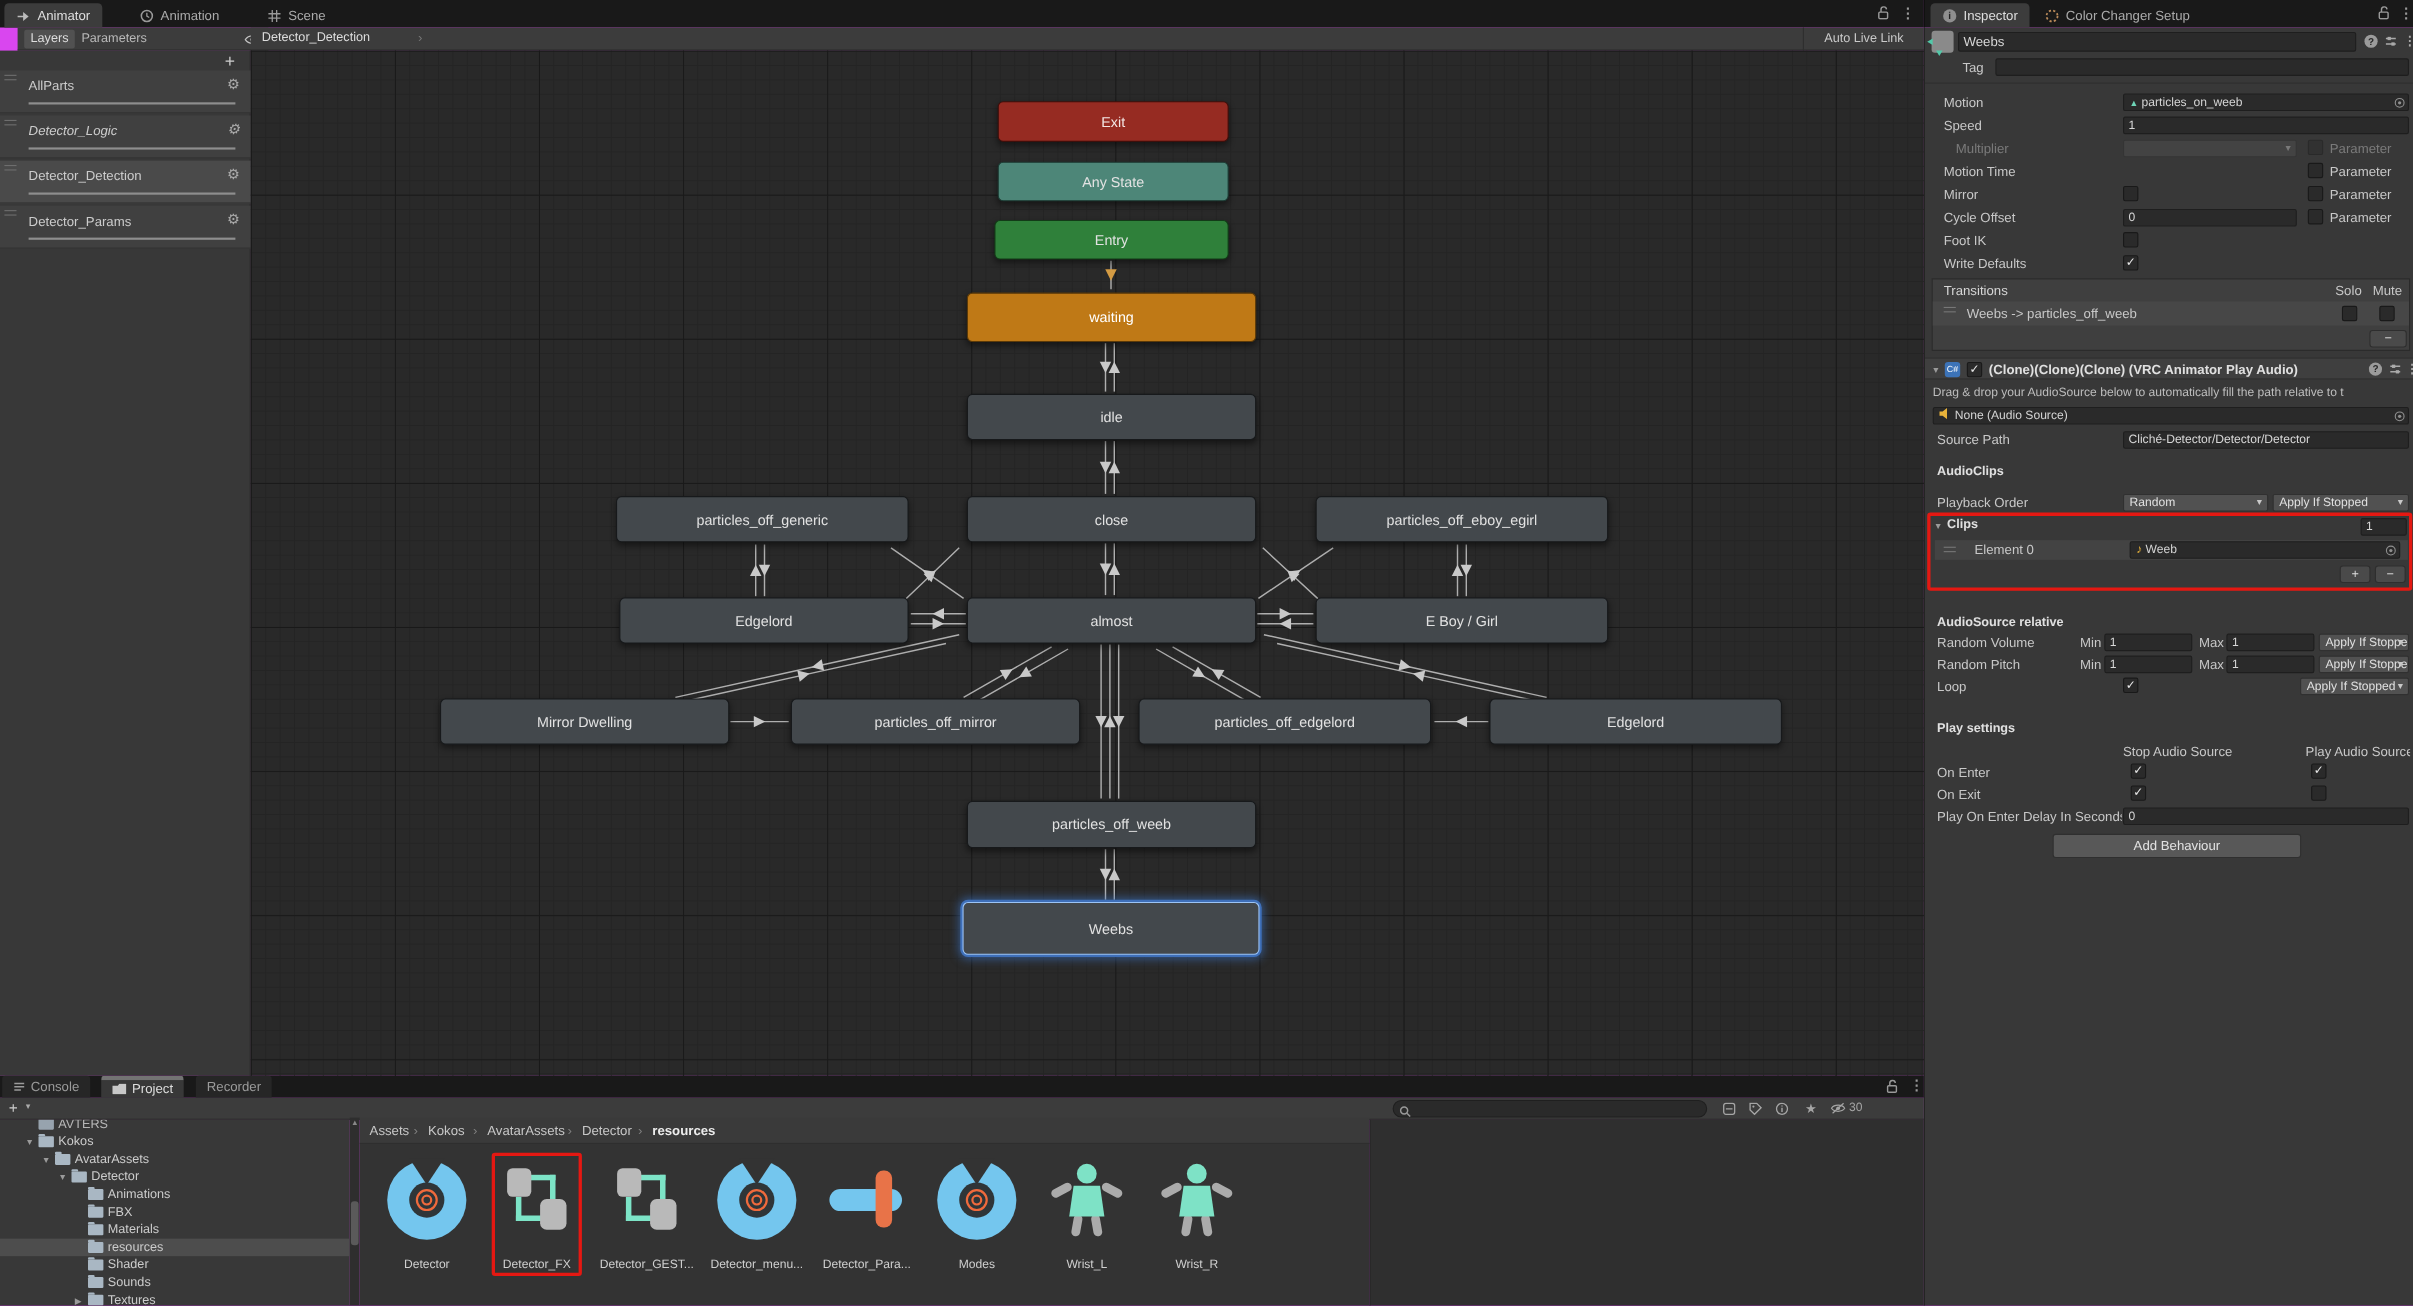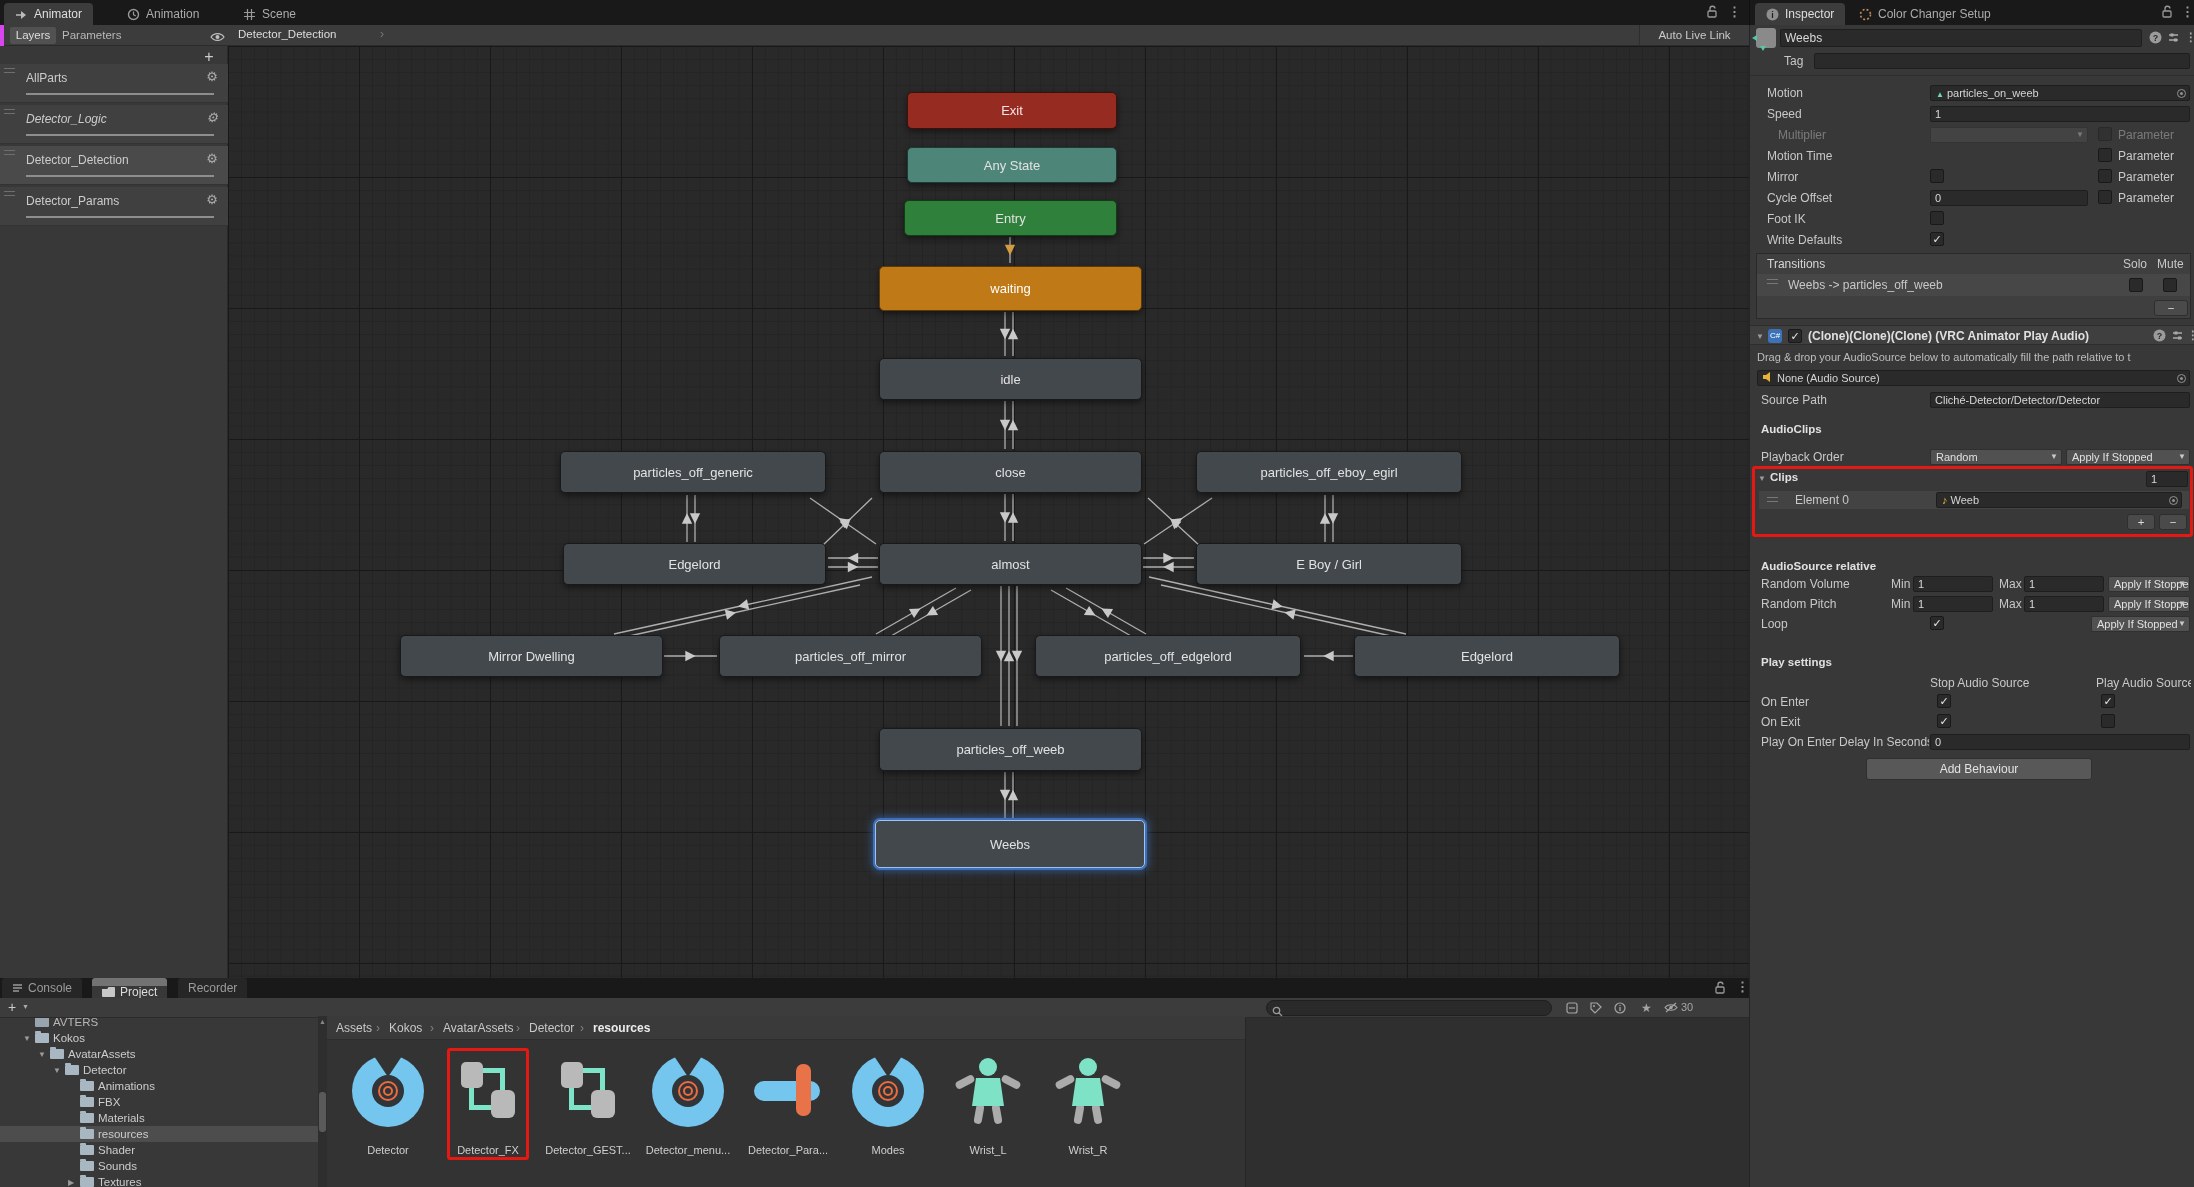--- a/index.html
+++ b/index.html
@@ -45,21 +45,21 @@
 .dd .caret{position:absolute;right:3px;top:0;font-size:8px;color:#C9C9C9;line-height:14px}
 .cb{position:absolute;width:14px;height:14px;background:#2A2A2A;border:1px solid #191919;border-radius:2px;color:#E8E8E8;font-size:11px;line-height:12px;text-align:center}
 .picker{position:absolute;right:3px;top:3px;width:9px;height:9px;border:1px solid #909090;border-radius:50%}
 .picker::after{content:"";position:absolute;inset:2px;border-radius:50%;background:#909090}
 .objf{position:absolute;height:16px;background:#2A2A2A;border:1px solid #1E1E1E;border-radius:2px;color:#D4D4D4;font-size:11px;line-height:14px;white-space:nowrap;overflow:hidden}
 .dim{opacity:.45}
 .secbar{position:absolute;left:0;right:0;height:20px;background:#3F3F3F;border-top:1px solid #2D2D2D;border-bottom:1px solid #2D2D2D}
 .minibtn{background:#4A4A4A;border:1px solid #2E2E2E;border-radius:3px;color:#DDD;text-align:center}
 
 .btab{position:absolute;top:0;height:20px;display:flex;align-items:center;gap:5px;padding:0 10px;font-size:12px;color:#9B9B9B;background:#262626;border-radius:3px 3px 0 0}
-.btab.active{background:#383838;color:#DDD;border-top:8px solid #737373}
+.btab.active{background:#383838;color:#DDD;border-top:4px solid #737373}
 .tree-row{position:absolute;left:0;width:318px;height:16px;font-size:11.5px;line-height:16px;color:#CCC;white-space:nowrap}
 .tree-row.sel{background:#4D4D4D}
 .tri{position:absolute;font-size:8px;color:#9A9A9A;top:1px}
 .fold{position:absolute;top:3px;width:14px;height:10px;background:#A9B7C3;border-radius:1px}
 .fold::before{content:"";position:absolute;top:-2px;left:0;width:6px;height:2px;background:#A9B7C3;border-radius:1px 1px 0 0}
 .asset{position:absolute;width:96px;text-align:center}
 .asset .cap{position:absolute;top:90px;left:0;width:96px;font-size:11px;color:#CFCFCF;white-space:nowrap;overflow:hidden}
 .redbox{position:absolute;border:3px solid #E51812;border-radius:3px;pointer-events:none}
 
 .disc{position:relative;width:74px;height:74px}
@@ -137,21 +137,21 @@
         </span>
       <span>Color Changer Setup</span>
     </div>
     <span class="winctl" style="left:2160px;left:411px"><svg width="12" height="13" viewBox="0 0 12 13">
           <rect x="2" y="6" width="8" height="6" rx="1" fill="none" stroke="#999" stroke-width="1.3"></rect>
           <path d="M4 6V4a2.5 2.5 0 0 1 5-.5" fill="none" stroke="#999" stroke-width="1.3"></path>
         </svg></span>
     <span class="winctl" style="left:431px;font-weight:bold">⋮</span>
   </div>
 
-  <div class="abs toolbar" style="left:4px;top:25px;width:228px;height:21px">
+  <div class="abs toolbar" style="left:16px;top:25px;width:228px;height:21px">
     <div class="abs smallbtn" style="left:6px;top:2px;width:46px;height:17px">Layers</div>
     <div class="abs" style="left:58px;top:2px;height:17px;line-height:17px;font-size:11.5px;color:#B8B8B8">Parameters</div>
     <span class="abs" style="left:206px;top:4px"><svg width="15" height="12" viewBox="0 0 15 12">
           <path d="M1 6 C4 1.5 11 1.5 14 6 C11 10.5 4 10.5 1 6 z" fill="none" stroke="#C0C0C0" stroke-width="1.2"></path>
           <circle cx="7.5" cy="6" r="2" fill="#C0C0C0"></circle>
         </svg></span>
   </div>
 
   <div class="abs toolbar" style="left:228px;top:25px;width:1521px;height:21px">
     <span class="abs" style="left:10px;top:3px;font-size:11.5px;color:#DDD">Detector_Detection</span>

